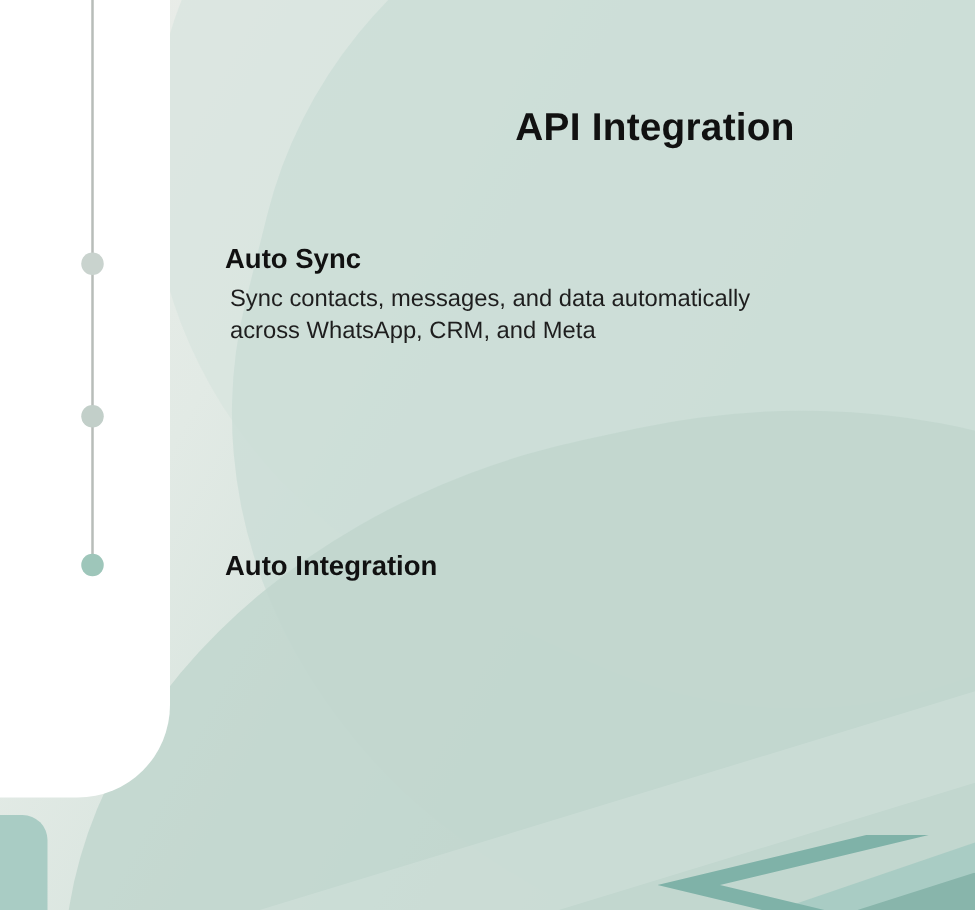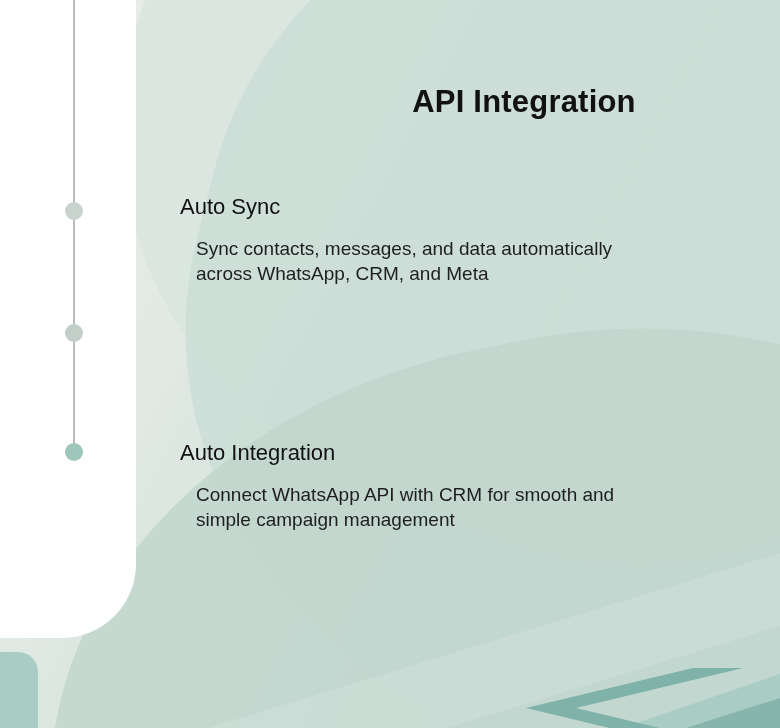--- a/index.html
+++ b/index.html
@@ -28,22 +28,22 @@
   
   .white-panel{left:0;top:0;width:136px;height:638px;background:#ffffff;
           border-bottom-right-radius:74px;}
   
   .timeline-line{left:73px;top:0;width:2px;height:452px;background:#b8bdb9;}
   .dot{position:absolute;left:65px;width:18px;height:18px;border-radius:50%;}
   
   .title{left:136px;top:84px;width:776px;text-align:center;margin:0;
          font-size:31px;font-weight:700;color:#111;letter-spacing:.2px;}
   .feature{left:180px;width:480px;}
-  .feature h2{margin:0 0 7px 0;font-size:22px;font-weight:400;color:#111;}
-  .feature p{margin:16px;font-size:19px;line-height:25px;color:#1e1e1e;}
+  .feature h2{margin:0 0 7px 0;font-size:22px;font-weight:700;color:#111;}
+  .feature p{margin:4px;font-size:19px;line-height:25px;color:#1e1e1e;}
   .f1{top:194px;}
   .f2{top:318px;}
   .f3{top:440px;}
 </style>
 </head>
 <body>
 
 <div style="position:absolute;inset:0;">
 
   <div class="layer wave1"></div>
@@ -70,16 +70,15 @@
   <h1 class="layer title">API Integration</h1>
 
   <section class="layer feature f1">
     <h2>Auto Sync</h2>
     <p>Sync contacts, messages, and data automatically across WhatsApp, CRM, and Meta</p>
   </section>
 
 
   <section class="layer feature f3">
     <h2>Auto Integration</h2>
-    <p>Connect WhatsApp API with CRM for smooth and simple campaign management</p>
   </section>
 
 </div>
 
 </body></html>

